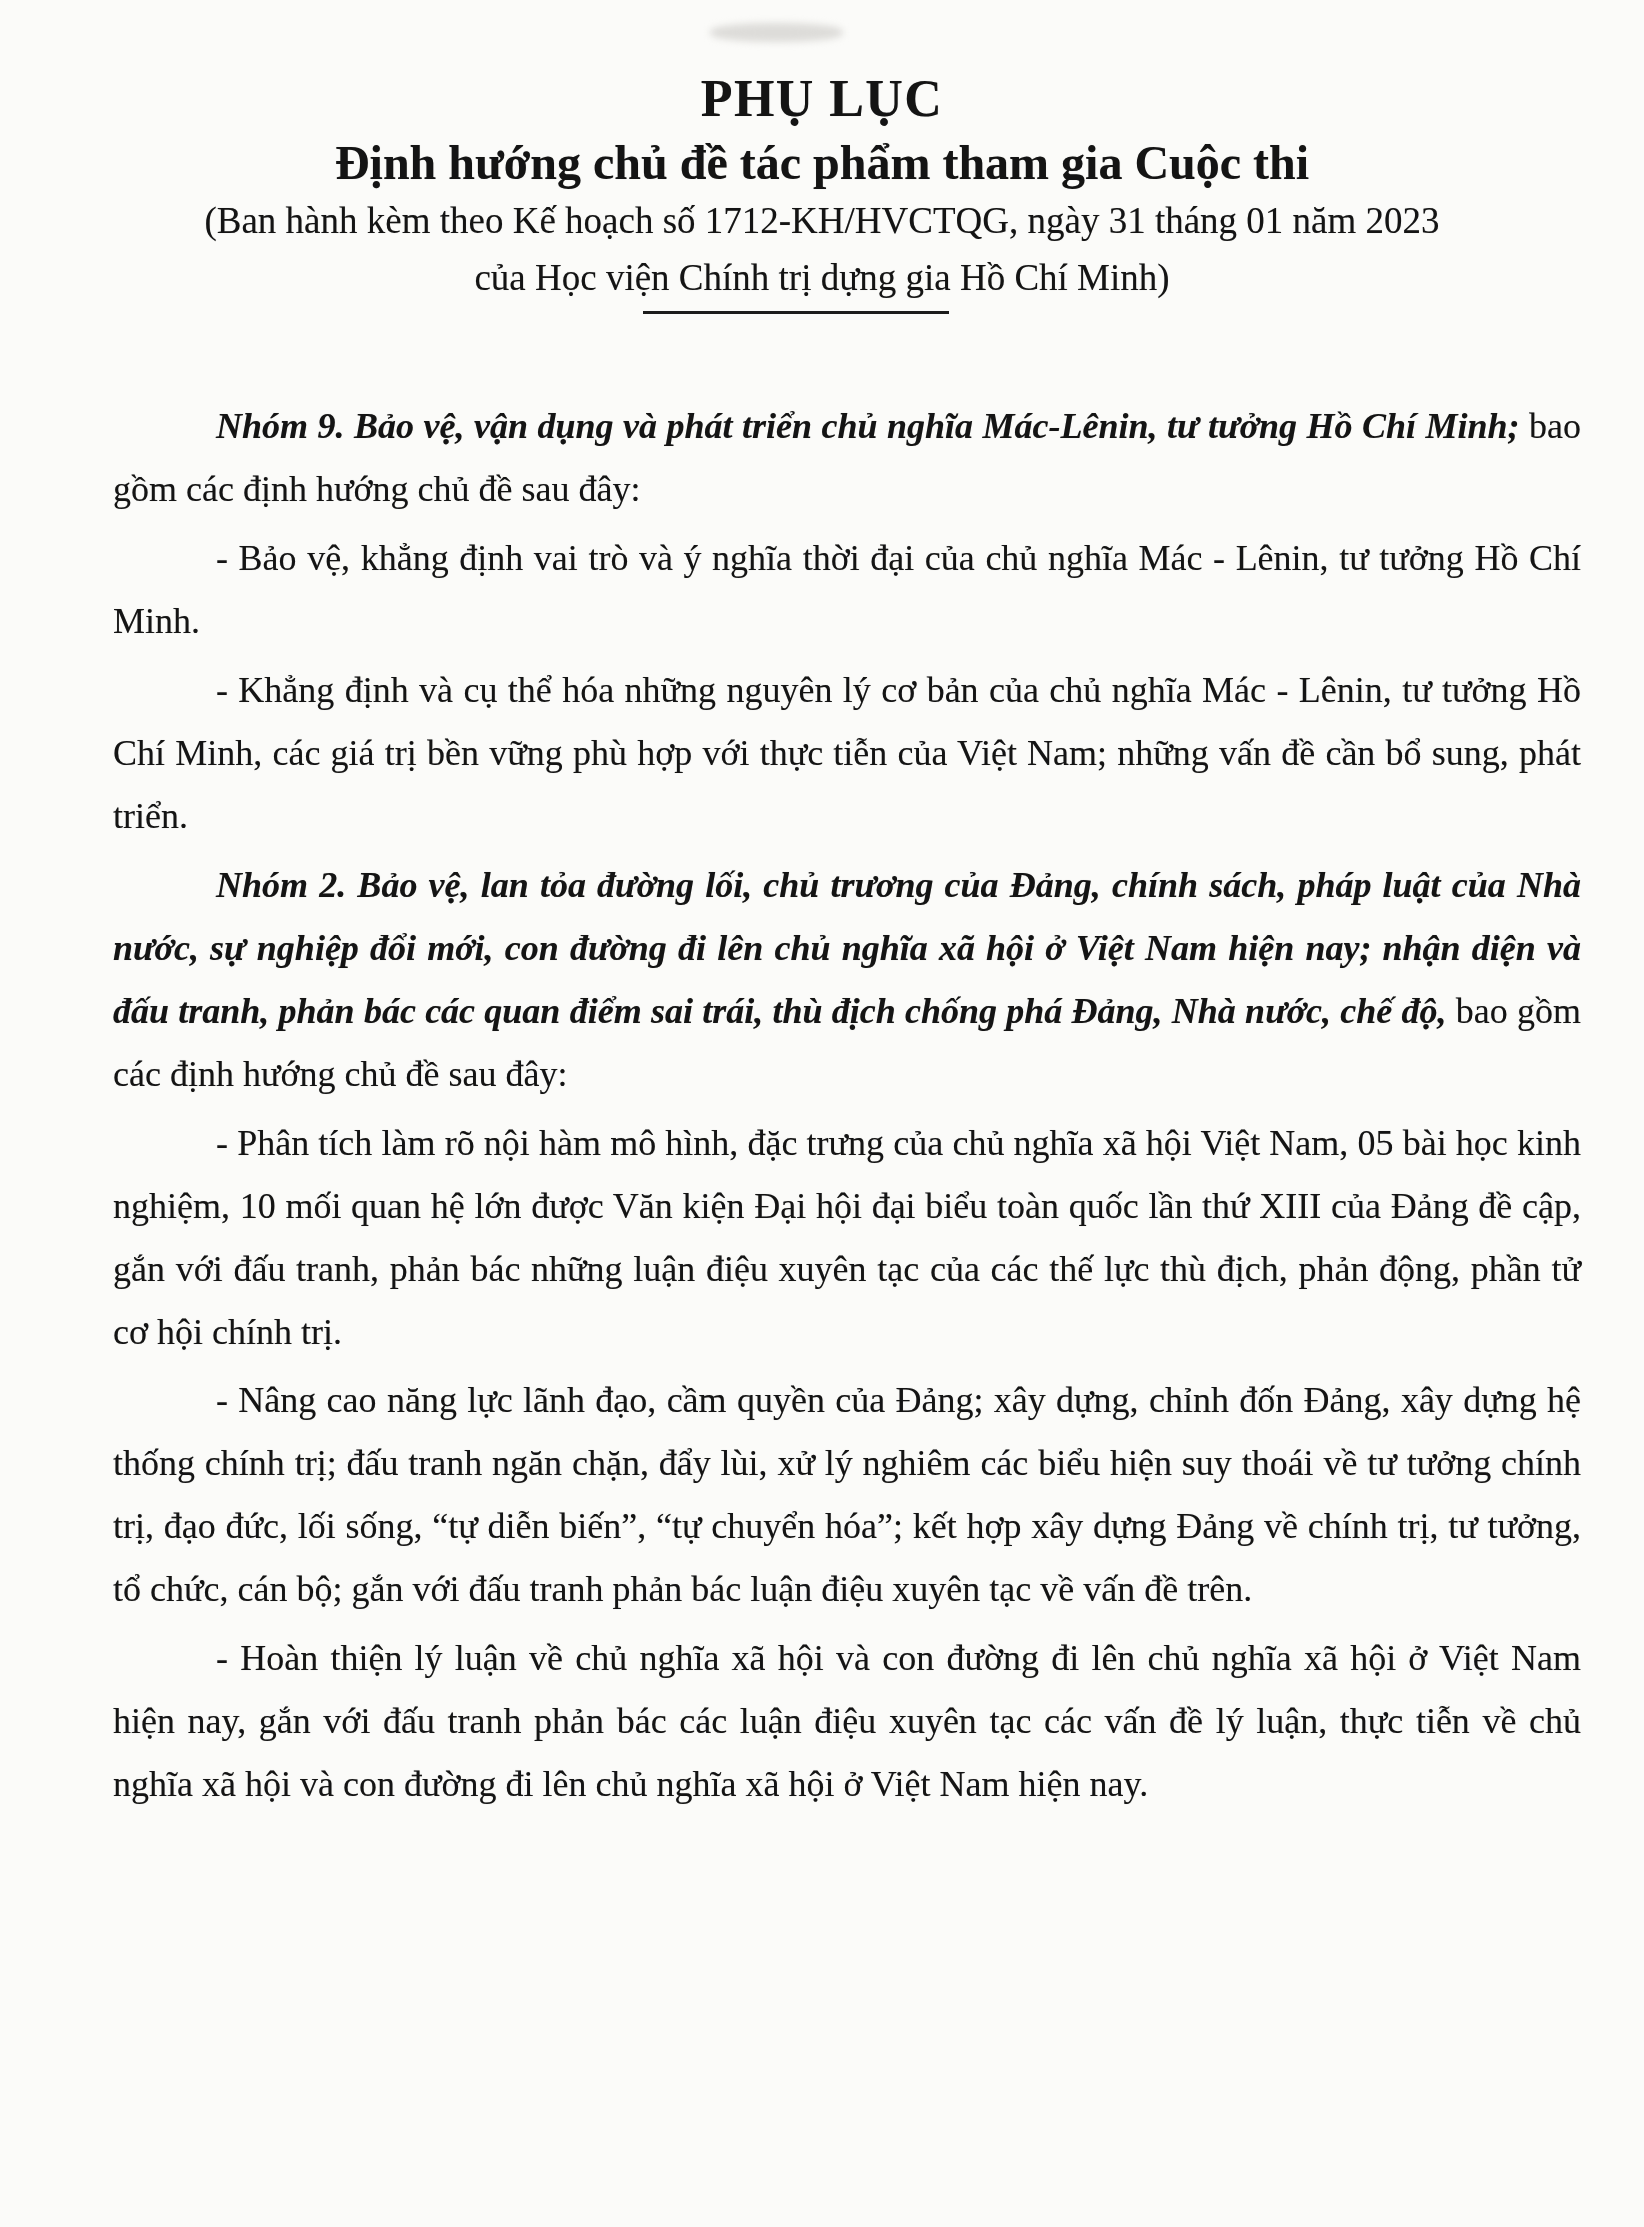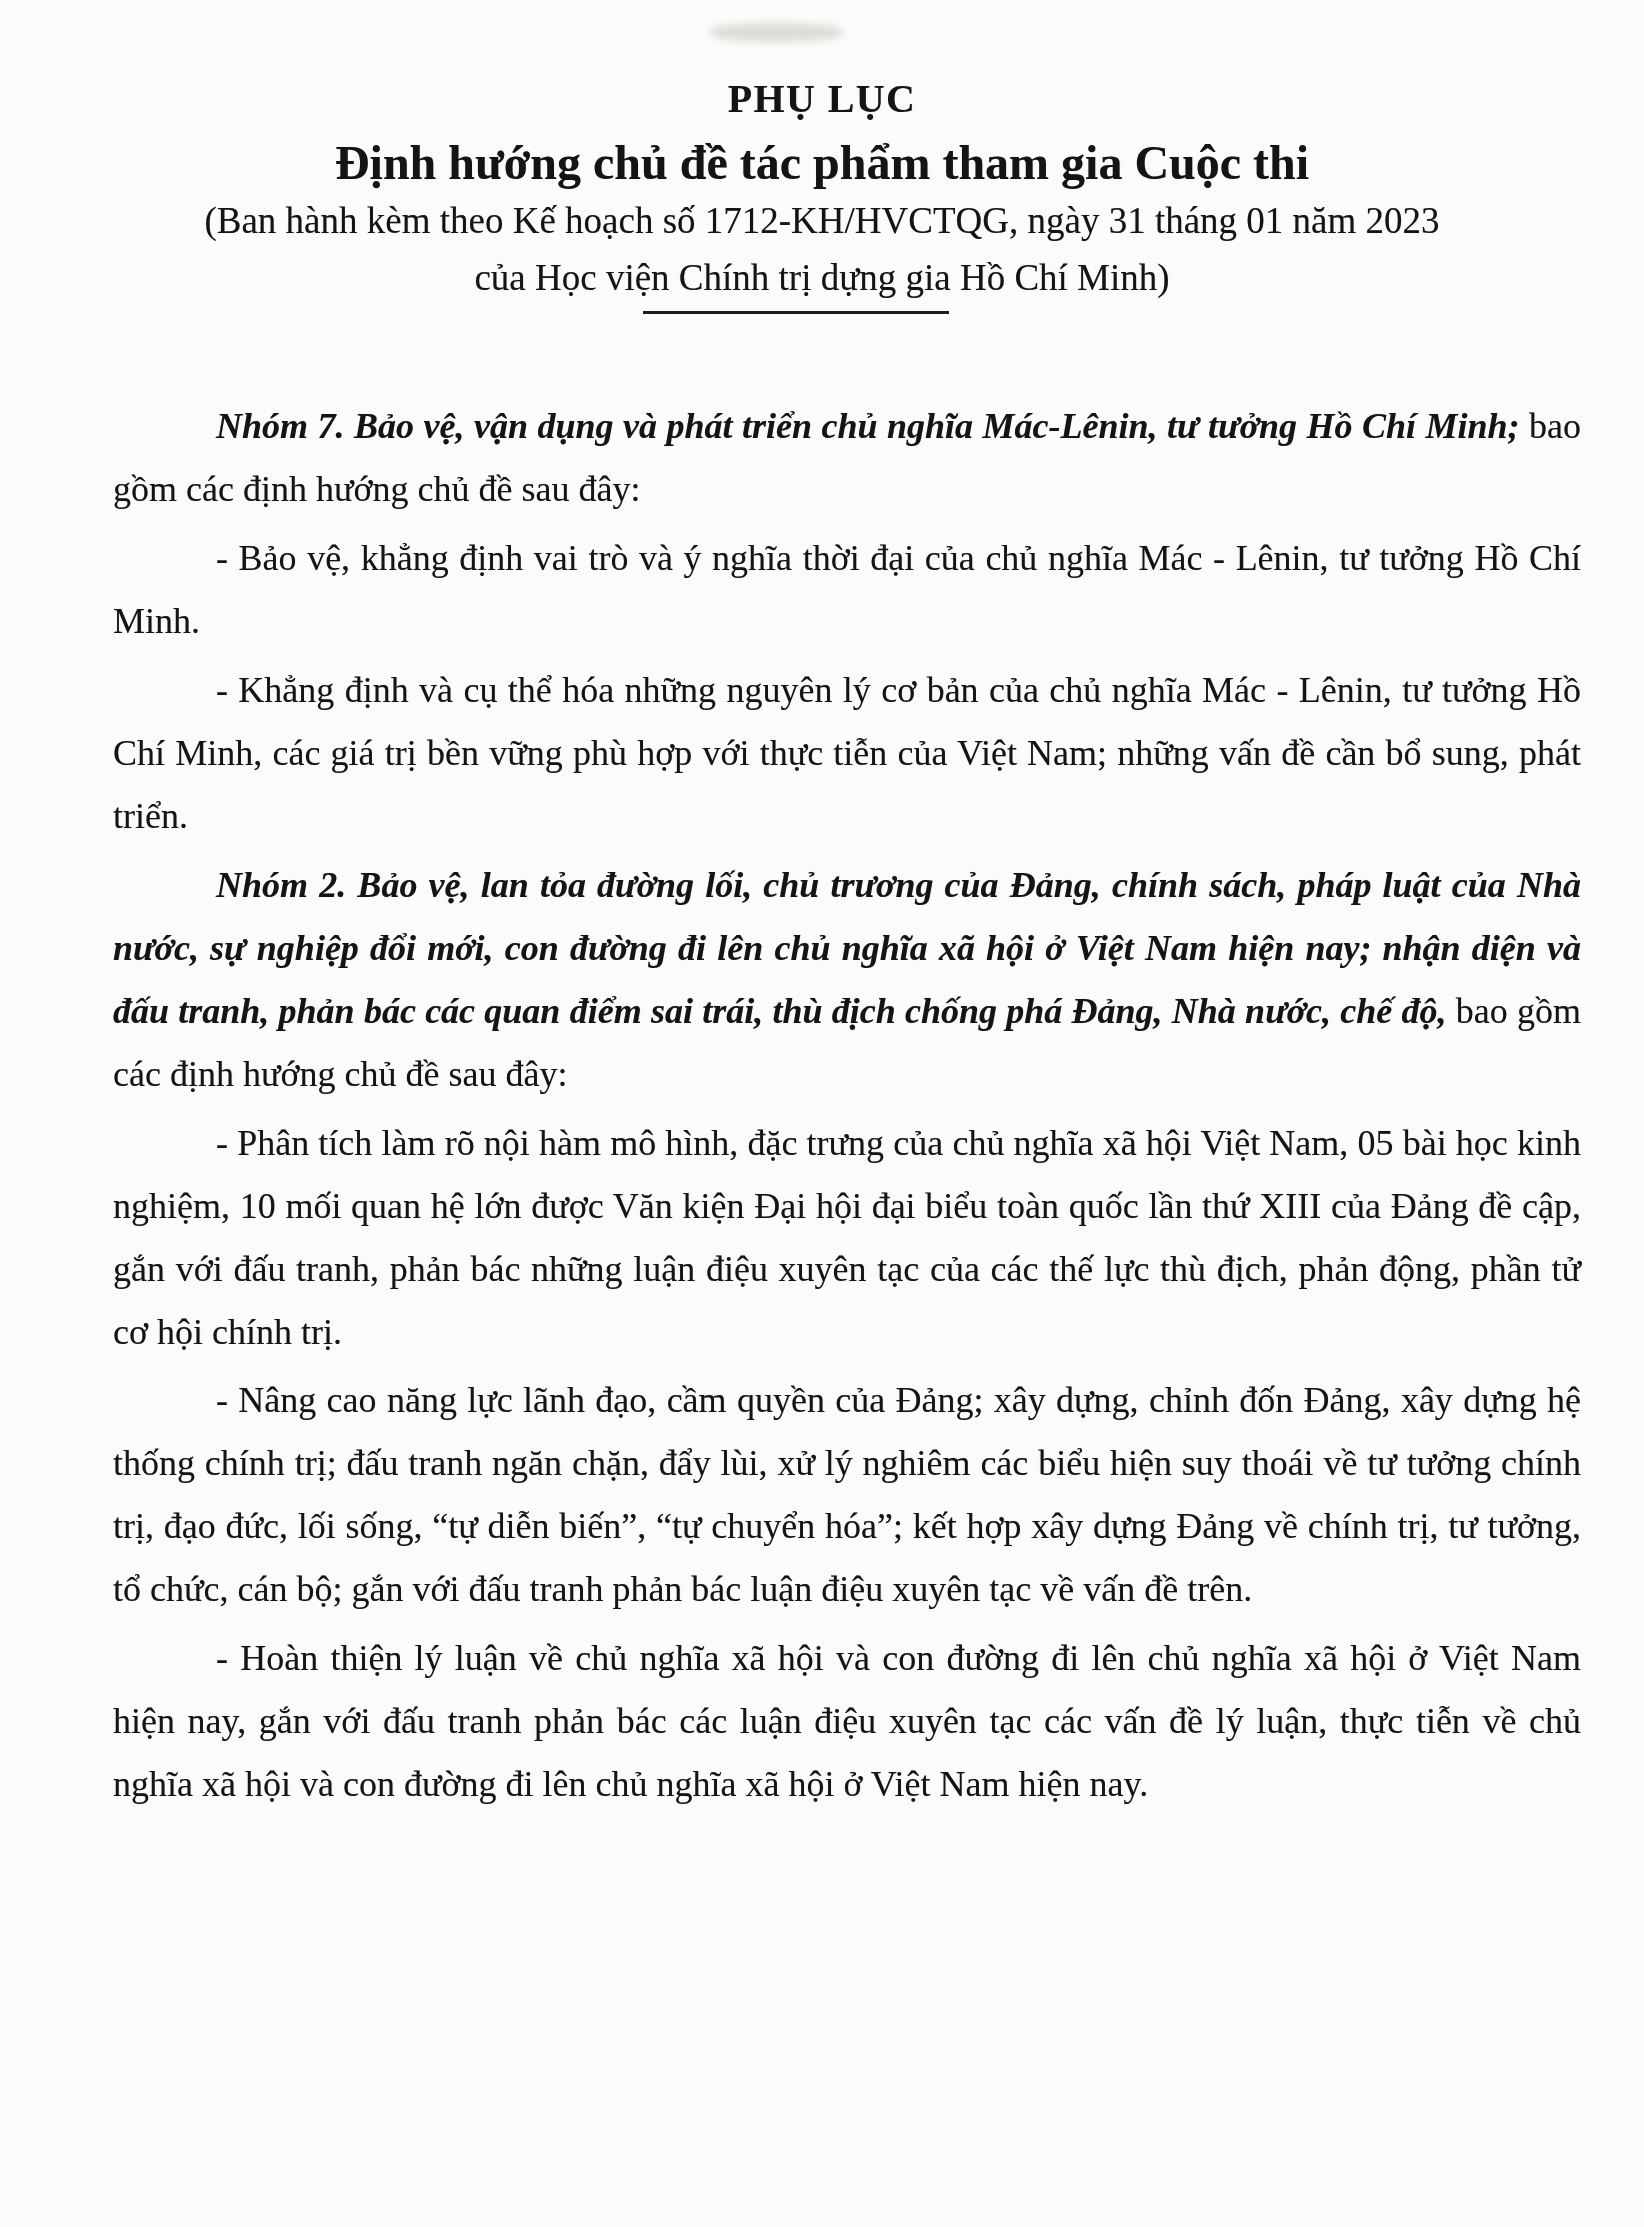--- a/index.html
+++ b/index.html
@@ -27,21 +27,21 @@
     background: #dddcd9;
     border-radius: 45%;
     filter: blur(3.6px);
   }
   .doc-header {
     text-align: center;
     padding-top: 78px;
   }
   .doc-title {
     margin: 0;
-    font-size: 40px;
+    font-size: 52px;
     line-height: 42px;
     font-weight: bold;
     letter-spacing: 1.4px;
   }
   .doc-subtitle {
     margin: 23px 0 0 0;
     font-size: 48px;
     line-height: 40px;
     font-weight: bold;
   }
@@ -84,21 +84,21 @@
   <header class="doc-header">
     <h1 class="doc-title">PHỤ LỤC</h1>
     <h2 class="doc-subtitle">Định hướng chủ đề tác phẩm tham gia Cuộc thi</h2>
     <p class="issuance issuance-1">(Ban hành kèm theo Kế hoạch số 1712-KH/HVCTQG, ngày 31 tháng 01 năm 2023</p>
     <p class="issuance issuance-2">của Học viện Chính trị dựng gia Hồ Chí Minh)</p>
     <div class="header-rule"></div>
   </header>
 
   <main class="doc-body">
 
-    <p class="para"><span class="lead">Nhóm 7. Bảo vệ, vận dụng và phát triển chủ nghĩa Mác-Lênin, tư tưởng Hồ Chí Minh;</span><span> bao gồm các định hướng chủ đề sau đây:</span></p>
+    <p class="para"><span class="lead">Nhóm 9. Bảo vệ, vận dụng và phát triển chủ nghĩa Mác-Lênin, tư tưởng Hồ Chí Minh;</span><span> bao gồm các định hướng chủ đề sau đây:</span></p>
 
     <p class="para">- Bảo vệ, khẳng định vai trò và ý nghĩa thời đại của chủ nghĩa Mác - Lênin, tư tưởng Hồ Chí Minh.</p>
     <p class="para">- Khẳng định và cụ thể hóa những nguyên lý cơ bản của chủ nghĩa Mác - Lênin, tư tưởng Hồ Chí Minh, các giá trị bền vững phù hợp với thực tiễn của Việt Nam; những vấn đề cần bổ sung, phát triển.</p>
 
     <p class="para"><span class="lead">Nhóm 2. Bảo vệ, lan tỏa đường lối, chủ trương của Đảng, chính sách, pháp luật của Nhà nước, sự nghiệp đổi mới, con đường đi lên chủ nghĩa xã hội ở Việt Nam hiện nay; nhận diện và đấu tranh, phản bác các quan điểm sai trái, thù địch chống phá Đảng, Nhà nước, chế độ,</span><span> bao gồm các định hướng chủ đề sau đây:</span></p>
 
     <p class="para">- Phân tích làm rõ nội hàm mô hình, đặc trưng của chủ nghĩa xã hội Việt Nam, 05 bài học kinh nghiệm, 10 mối quan hệ lớn được Văn kiện Đại hội đại biểu toàn quốc lần thứ XIII của Đảng đề cập, gắn với đấu tranh, phản bác những luận điệu xuyên tạc của các thế lực thù địch, phản động, phần tử cơ hội chính trị.</p>
     <p class="para">- Nâng cao năng lực lãnh đạo, cầm quyền của Đảng; xây dựng, chỉnh đốn Đảng, xây dựng hệ thống chính trị; đấu tranh ngăn chặn, đẩy lùi, xử lý nghiêm các biểu hiện suy thoái về tư tưởng chính trị, đạo đức, lối sống, “tự diễn biến”, “tự chuyển hóa”; kết hợp xây dựng Đảng về chính trị, tư tưởng, tổ chức, cán bộ; gắn với đấu tranh phản bác luận điệu xuyên tạc về vấn đề trên.</p>
     <p class="para">- Hoàn thiện lý luận về chủ nghĩa xã hội và con đường đi lên chủ nghĩa xã hội ở Việt Nam hiện nay, gắn với đấu tranh phản bác các luận điệu xuyên tạc các vấn đề lý luận, thực tiễn về chủ nghĩa xã hội và con đường đi lên chủ nghĩa xã hội ở Việt Nam hiện nay.</p>
 

